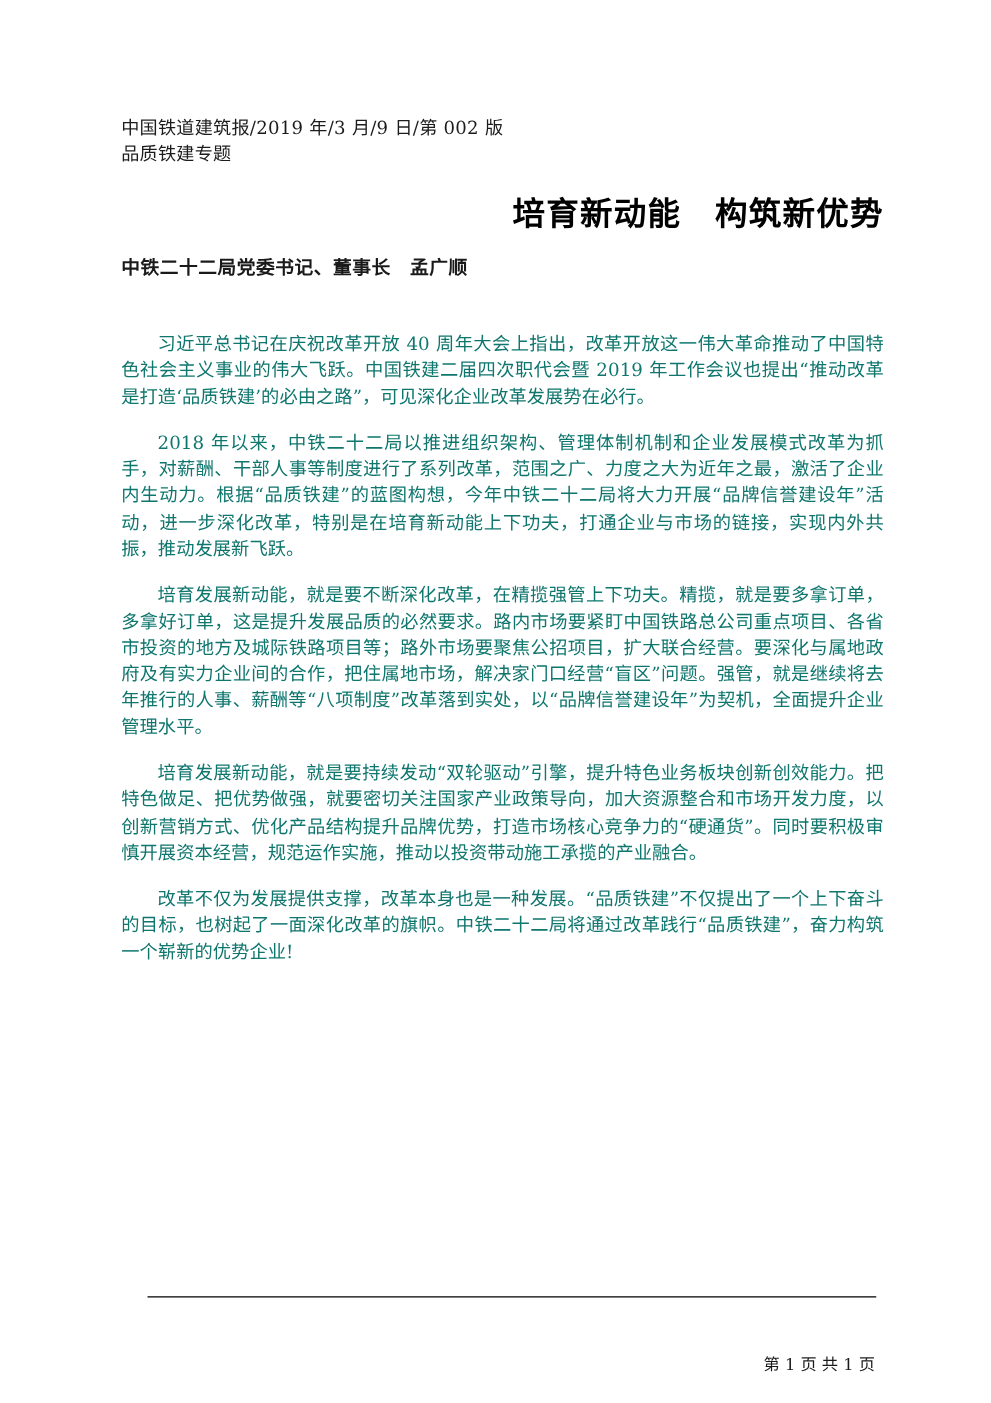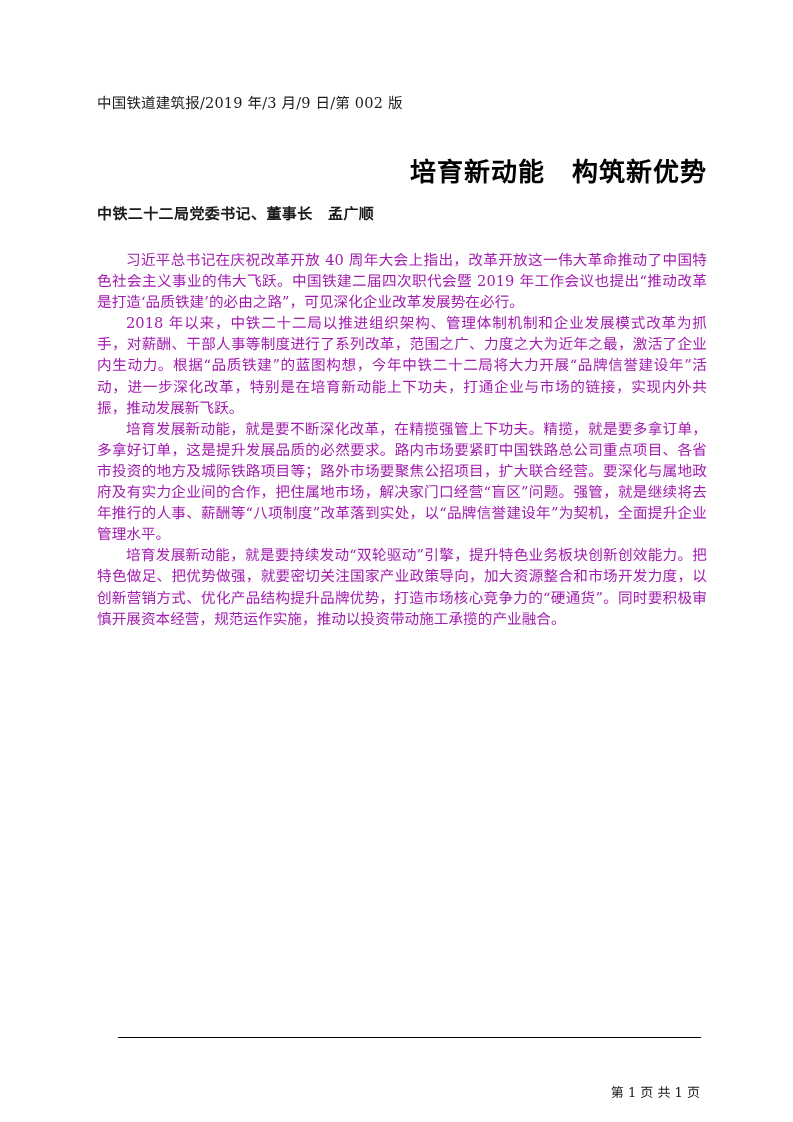--- a/index.html
+++ b/index.html
@@ -74,23 +74,23 @@
     left: 97px;
     top: 249px;
     width: 610px;
   }
   .para {
     font-size: 14.6px;
     line-height: 21.1px;
     text-align: justify;
     text-align-last: left;
     text-justify: inter-ideograph;
-    color: #a21caf;
+    color: #0f766e;
     text-indent: 29px;
-    margin: 0 0 0 0;
+    margin: 16px 0 0 0;
     letter-spacing: 0.05px;
     word-break: break-all;
   }
 
   
   .footer-rule {
     position: absolute;
     left: 118px;
     top: 1037px;
     width: 583px;
@@ -121,31 +121,33 @@
     letter-spacing: 0.1px;
   }
 </style>
 </head>
 <body>
 
 <div class="page">
 
   <div class="masthead">
     <div class="masthead-line">中国铁道建筑报/2019 年/3 月/9 日/第 002 版</div>
+    <div class="masthead-line">品质铁建专题</div>
   </div>
 
   <div class="doc-title">培育新动能　构筑新优势</div>
 
   <div class="doc-byline">中铁二十二局党委书记、董事长　孟广顺</div>
 
   <div class="body-block">
     <p class="para">习近平总书记在庆祝改革开放 40 周年大会上指出，改革开放这一伟大革命推动了中国特色社会主义事业的伟大飞跃。中国铁建二届四次职代会暨 2019 年工作会议也提出“推动改革是打造‘品质铁建’的必由之路”，可见深化企业改革发展势在必行。</p>
     <p class="para">2018 年以来，中铁二十二局以推进组织架构、管理体制机制和企业发展模式改革为抓手，对薪酬、干部人事等制度进行了系列改革，范围之广、力度之大为近年之最，激活了企业内生动力。根据“品质铁建”的蓝图构想，今年中铁二十二局将大力开展“品牌信誉建设年”活动，进一步深化改革，特别是在培育新动能上下功夫，打通企业与市场的链接，实现内外共振，推动发展新飞跃。</p>
     <p class="para">培育发展新动能，就是要不断深化改革，在精揽强管上下功夫。精揽，就是要多拿订单，多拿好订单，这是提升发展品质的必然要求。路内市场要紧盯中国铁路总公司重点项目、各省市投资的地方及城际铁路项目等；路外市场要聚焦公招项目，扩大联合经营。要深化与属地政府及有实力企业间的合作，把住属地市场，解决家门口经营“盲区”问题。强管，就是继续将去年推行的人事、薪酬等“八项制度”改革落到实处，以“品牌信誉建设年”为契机，全面提升企业管理水平。</p>
     <p class="para">培育发展新动能，就是要持续发动“双轮驱动”引擎，提升特色业务板块创新创效能力。把特色做足、把优势做强，就要密切关注国家产业政策导向，加大资源整合和市场开发力度，以创新营销方式、优化产品结构提升品牌优势，打造市场核心竞争力的“硬通货”。同时要积极审慎开展资本经营，规范运作实施，推动以投资带动施工承揽的产业融合。</p>
+    <p class="para">改革不仅为发展提供支撑，改革本身也是一种发展。“品质铁建”不仅提出了一个上下奋斗的目标，也树起了一面深化改革的旗帜。中铁二十二局将通过改革践行“品质铁建”，奋力构筑一个崭新的优势企业!</p>
   </div>
 
   <div class="footer-rule"></div>
 
   <div class="footer-pages">第 1 页  共 1 页</div>
 
 
 </div>
 
 </body></html>

